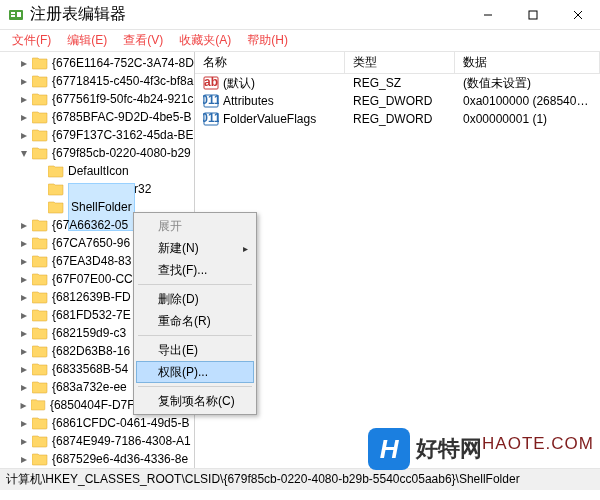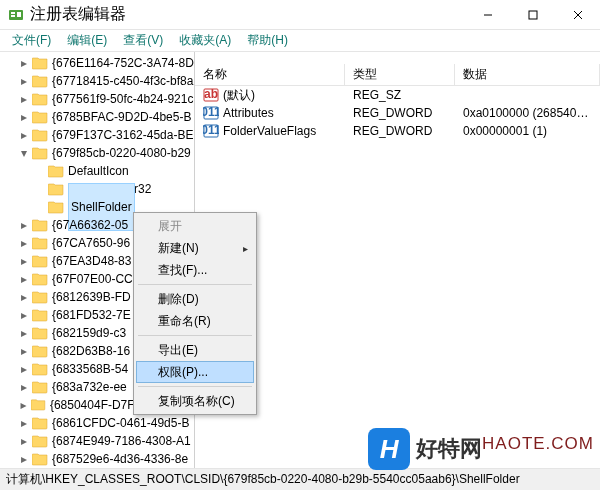--- a/index.html
+++ b/index.html
@@ -5,36 +5,36 @@
 * { margin: 0; padding: 0; box-sizing: border-box; font-family: "Microsoft YaHei", "SimSun", Arial, sans-serif; font-size: 12px; }
 body { width: 600px; height: 500px; background: #fff; overflow: hidden; position: relative; }
 
 .titlebar { height: 30px; display: flex; align-items: center; padding: 0 0 0 8px; background: #fff; border-bottom: 1px solid #e5e5e5; }
 .titlebar .app-icon { width: 16px; height: 16px; margin-right: 6px; }
 .titlebar .title { flex: 1; font-size: 16px; color: #000; }
 .win-btns { display: flex; }
 .win-btn { width: 45px; height: 30px; display: flex; align-items: center; justify-content: center; color: #333; }
 
 .menubar { height: 22px; display: flex; align-items: center; padding: 0 4px; border-bottom: 1px solid #e5e5e5; background: #fff; }
-.menubar .mi { padding: 2px 8px; color: #0f766e; }
+.menubar .mi { padding: 2px 8px; color: #ef4444; }
 
 .client { display: flex; height: 416px; }
 .tree-pane { width: 195px; border-right: 1px solid #d0d0d0; overflow: hidden; background: #fff; position: relative; }
 .tree { padding: 2px 0; white-space: nowrap; }
 .node { display: flex; align-items: center; height: 18px; padding-left: 6px; }
 .twisty { width: 12px; text-align: center; color: #6a6a6a; font-size: 12px; line-height: 1; }
 .twisty.blank { color: transparent; }
 .folder-icon { width: 16px; height: 14px; margin: 0 4px 0 2px; }
 .node .lbl { color: #000; }
 .node.selected .lbl { background: #cce8ff; border: 1px solid #99d1ff; padding: 16px 2px; }
 .indent1 { padding-left: 18px; }
 .indent2 { padding-left: 34px; }
 
 .list-pane { flex: 1; background: #fff; overflow: hidden; }
-.list-header { display: flex; height: 22px; border-bottom: 1px solid #e5e5e5; margin-top: 12px; }
+.list-header { display: flex; height: 22px; border-bottom: 1px solid #e5e5e5; }
 .list-header .col { padding: 2px 8px; color: #000; border-right: 1px solid #e5e5e5; }
 .col-name { width: 150px; }
 .col-type { width: 110px; }
 .col-data { flex: 1; }
 .list-body .row { display: flex; height: 18px; align-items: center; }
 .list-body .row .cell { padding: 0 8px; overflow: hidden; text-overflow: ellipsis; white-space: nowrap; }
 .val-icon { width: 16px; height: 16px; margin-right: 4px; flex-shrink: 0; }
 .cell-name { width: 150px; display: flex; align-items: center; }
 .cell-type { width: 110px; }
 .cell-data { flex: 1; }
@@ -271,20 +271,21 @@
     <div class="list-body" id="list-body">
         <div class="row">
           <div class="cell cell-name">
             <span class="val-icon"><svg viewBox="0 0 16 16">
                 <rect x="1" y="2" width="14" height="12" rx="1" fill="#fff" stroke="#c93636"></rect>
                 <text x="8" y="11" text-anchor="middle" font-size="8" fill="#c93636" font-weight="bold">ab</text>
               </svg></span>
             <span>(默认)</span>
           </div>
           <div class="cell cell-type">REG_SZ</div>
+          <div class="cell cell-data">(数值未设置)</div>
         </div>
         <div class="row">
           <div class="cell cell-name">
             <span class="val-icon"><svg viewBox="0 0 16 16">
                 <rect x="1" y="2" width="14" height="12" rx="1" fill="#fff" stroke="#2b6cb0"></rect>
                 <text x="8" y="11" text-anchor="middle" font-size="7" fill="#2b6cb0" font-weight="bold">011</text>
               </svg></span>
             <span>Attributes</span>
           </div>
           <div class="cell cell-type">REG_DWORD</div>

